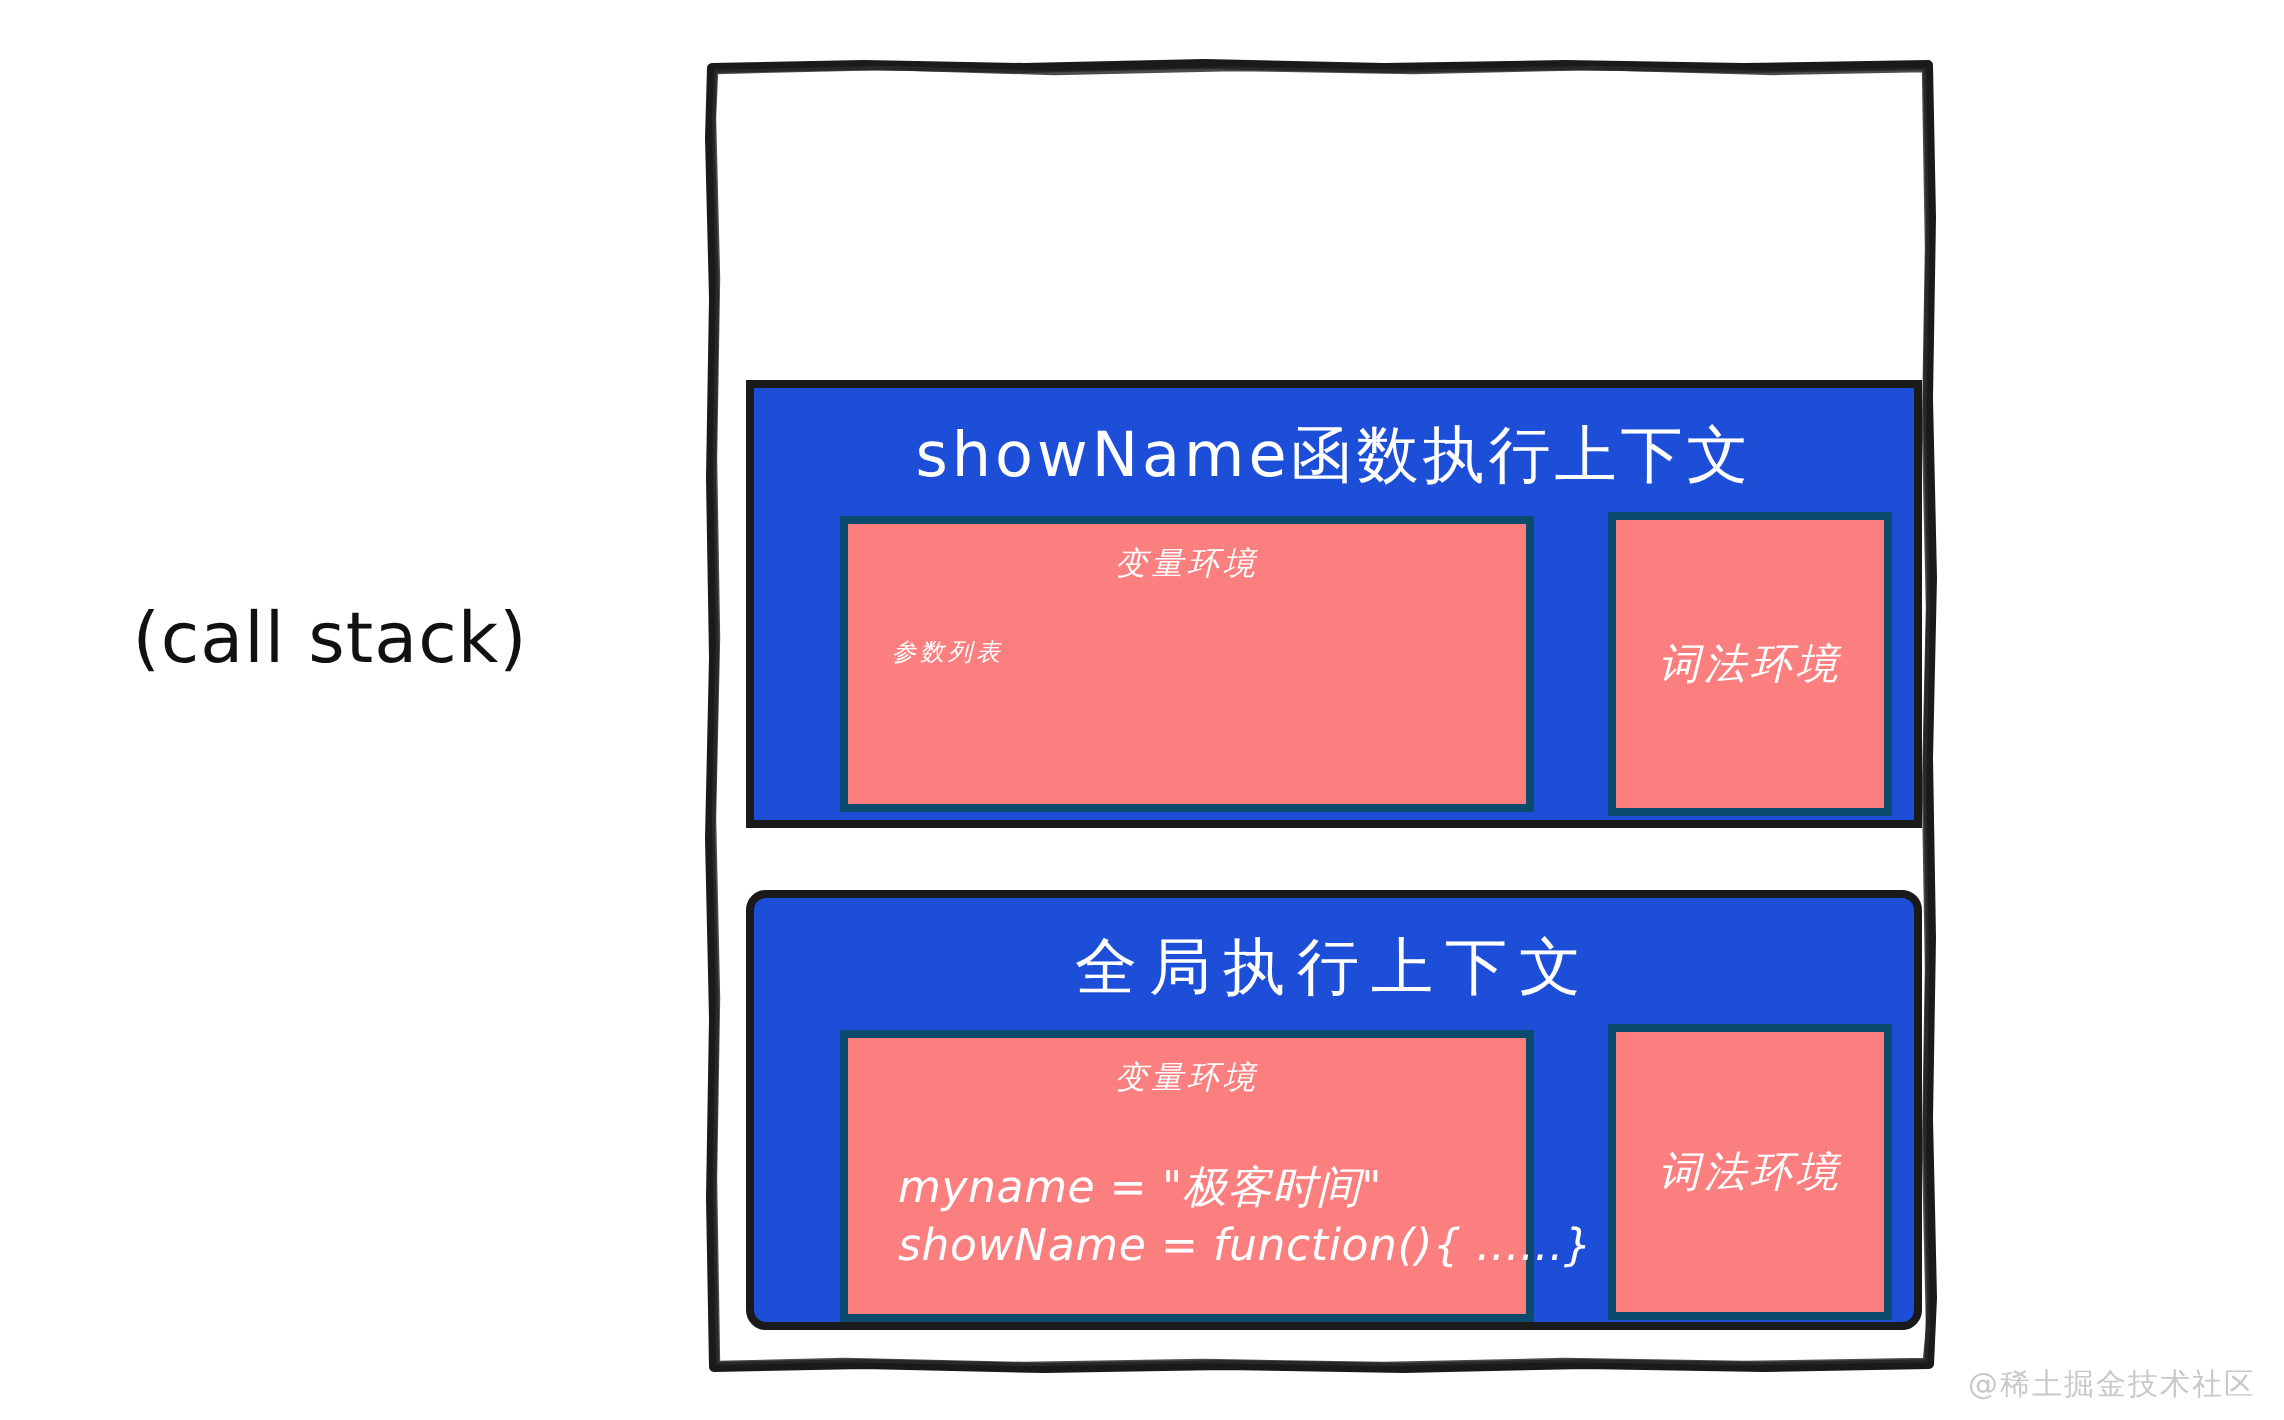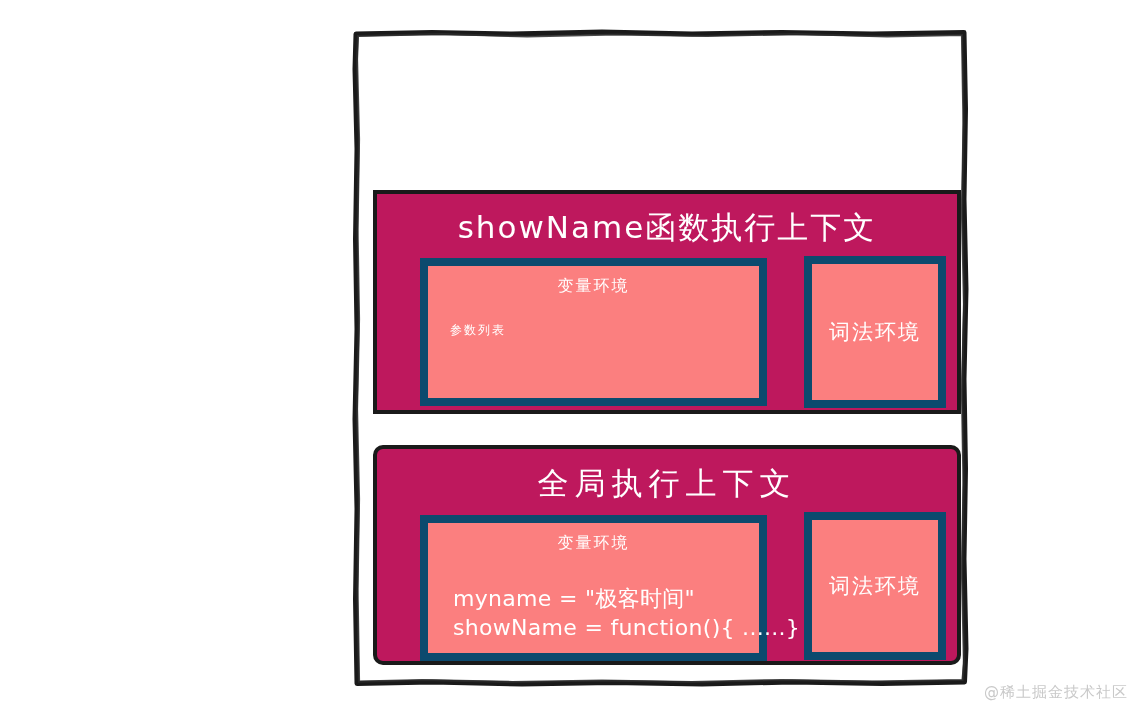--- a/index.html
+++ b/index.html
@@ -57,21 +57,21 @@
     left: 0;
     top: 0;
     width: 622px;
     height: 658px;
     overflow: visible;
   }
 
   
   .ctx-box {
     position: absolute;
-    background: #be185d;
+    background: #1d4ed8;
     border: 4px solid #1a1a1a;
     box-sizing: border-box;
   }
   #ctx-function {
     left: 373px;
     top: 190px;
     width: 588px;
     height: 224px;
   }
   #ctx-global {
@@ -94,22 +94,23 @@
     white-space: nowrap;
     font-family: "DejaVu Sans", "Liberation Sans", sans-serif;
   }
   #ctx-function .ctx-title { top: 13px; }
   #ctx-global   .ctx-title { top: 14px; letter-spacing: 6px; }
 
   
   .env-box {
     position: absolute;
     background: #fb7f7f;
-    border: 8px solid #0c4a6e;
+    border: 4px solid #0c4a6e;
     box-sizing: border-box;
+    font-style: italic;
   }
   .var-env {
     left: 43px;
     top: 64px;
     width: 347px;
     height: 148px;
   }
   #ctx-global .var-env {
     top: 66px;
     height: 146px;
@@ -185,20 +186,21 @@
     color: #c9c9c9;
     font-size: 15px;
     letter-spacing: 1px;
     font-family: "DejaVu Sans", "Liberation Sans", sans-serif;
   }
 </style>
 </head>
 <body>
 
 <div id="call-stack-label">
+  <span class="en">(call stack)</span>
 </div>
 
 <div id="stack-frame">
   <svg viewBox="0 0 622 658" preserveAspectRatio="none" aria-hidden="true">
     <path d="M4,5 L80,3.5 L160,5 L250,3 L340,5 L430,3.5 L520,5 L612,3.5
              L613.5,80 L612,170 L614,260 L612,350 L613.5,440 L612,530 L614,620 L612.5,653
              L530,654.5 L440,653 L350,655 L260,653.5 L170,655 L80,653 L5,654.5
              L3.5,570 L5,480 L3,390 L5,300 L3.5,210 L5,120 L3,40 Z" fill="none" stroke="#1a1a1a" stroke-width="5" stroke-linejoin="round" stroke-linecap="round"></path>
     <path d="M6,7 L90,5 L175,7.5 L265,5.5 L355,7 L445,5 L535,7.5 L610,6
              L611.5,95 L610,185 L612,275 L610,365 L611.5,455 L610,545 L612,635 L610.5,651

